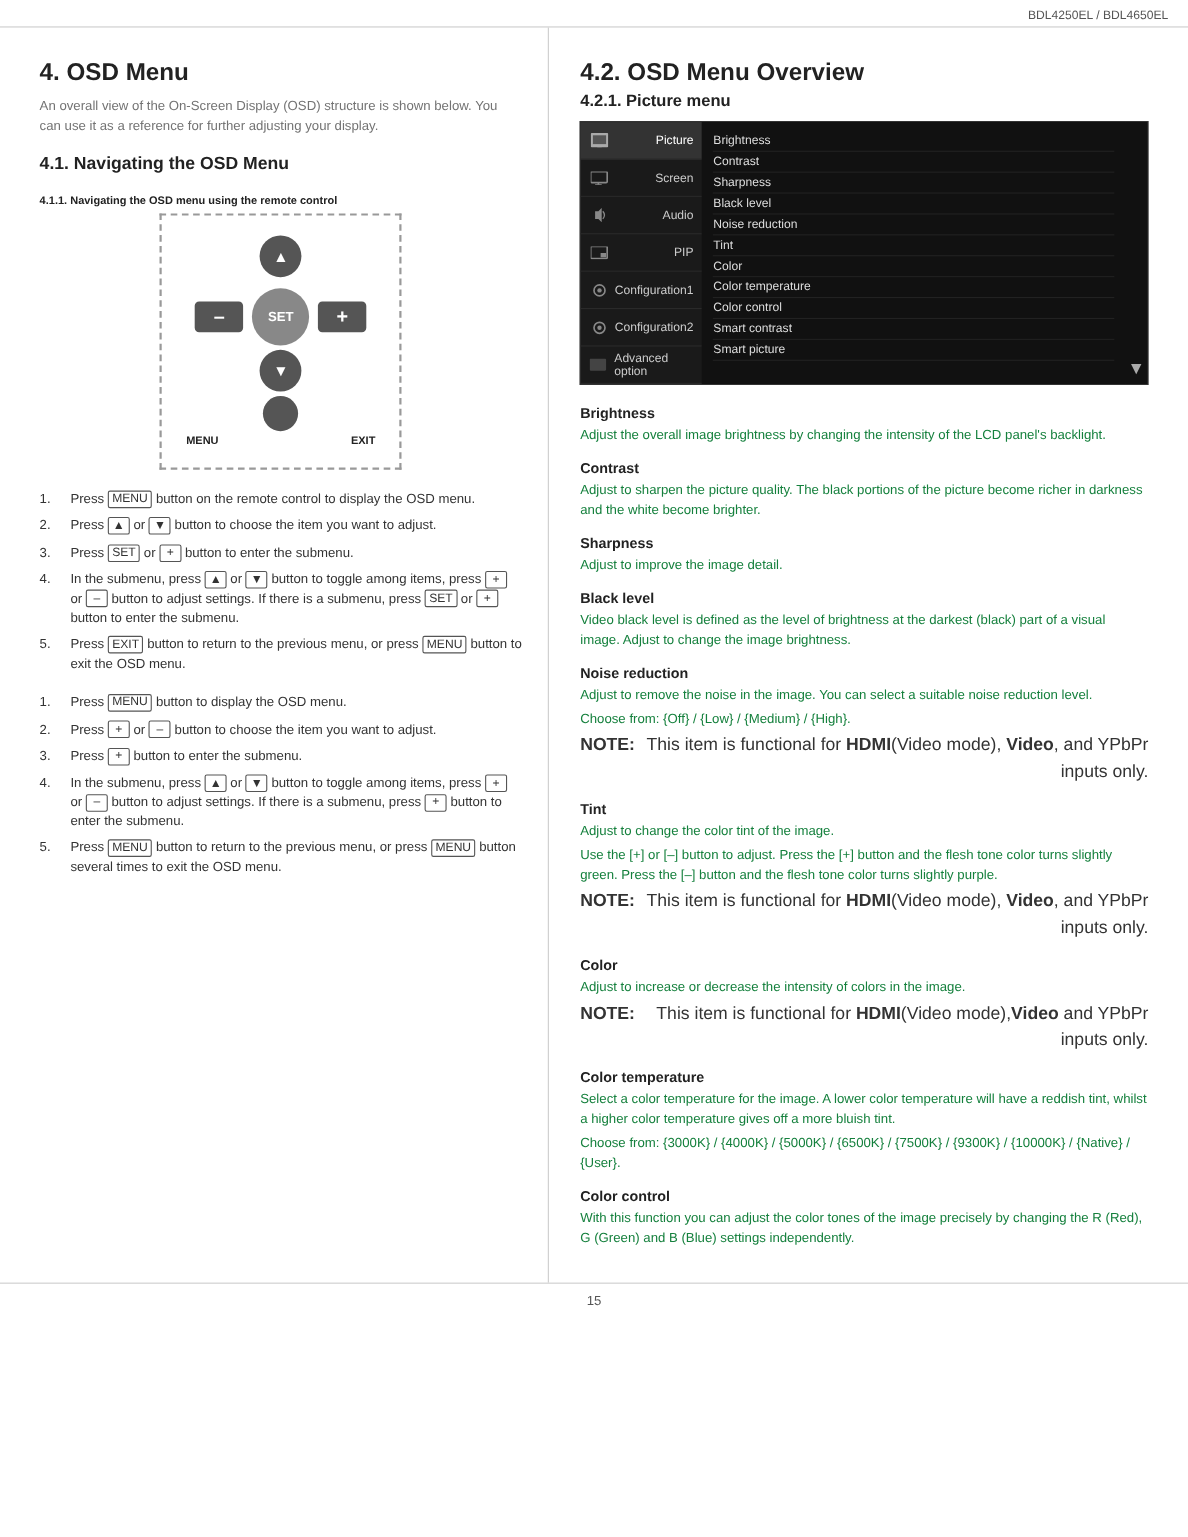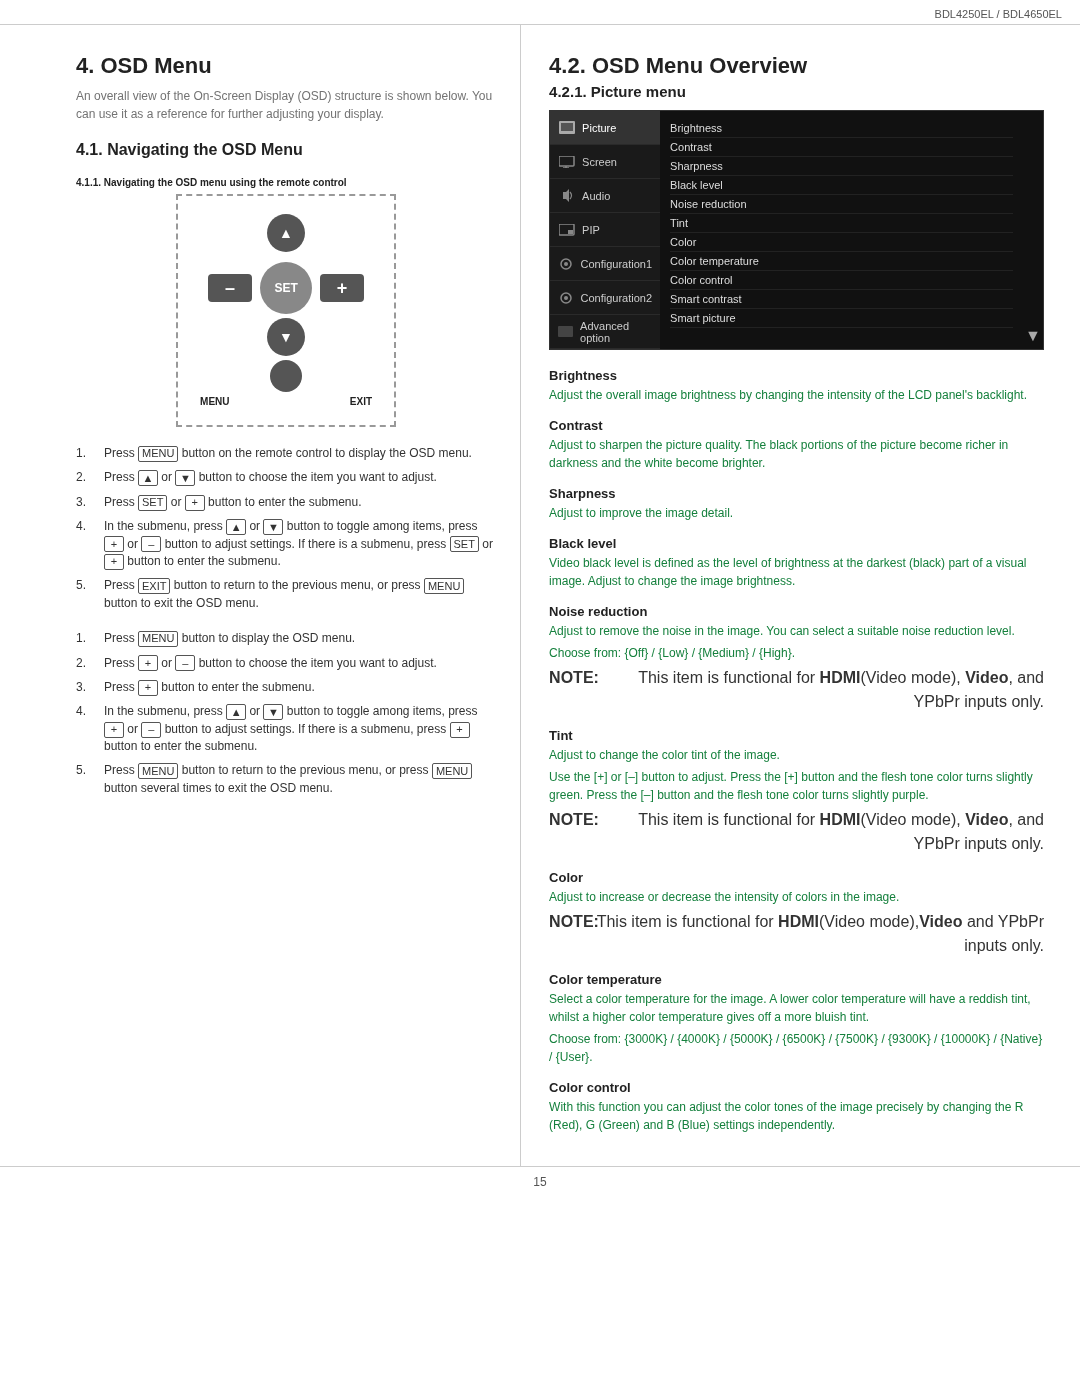--- a/index.html
+++ b/index.html
@@ -23,21 +23,20 @@
     .page-content {
       display: flex;
       padding: 0;
     }
 
     
     .left-col {
       width: 516px;
       padding: 28px 24px 28px 36px;
       border-right: 1px solid #ccc;
-      margin-left: 40px;
     }
 
     
     .right-col {
       width: 600px;
       padding: 28px 36px 28px 28px;
     }
 
     h2.section-title {
       font-size: 22px;
@@ -228,21 +227,21 @@
     .osd-menu-left {
       width: 110px;
       display: flex;
       flex-direction: column;
     }
 
     .osd-menu-item {
       flex: 1;
       display: flex;
       align-items: center;
-      justify-content: flex-start;
+      justify-content: space-between;
       padding: 0 8px;
       color: #ccc;
       font-size: 11px;
       border-bottom: 1px solid #2a2a2a;
       gap: 6px;
     }
 
     .osd-menu-item.active {
       background: #333;
       color: #fff;

